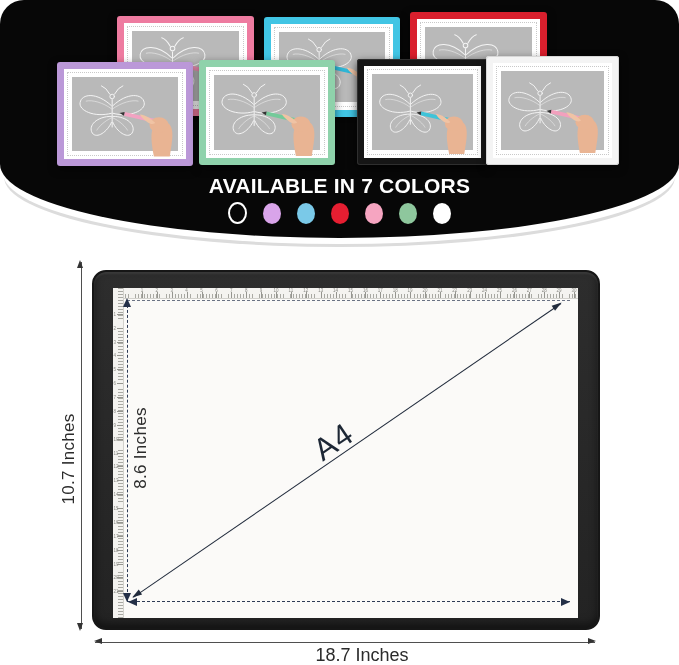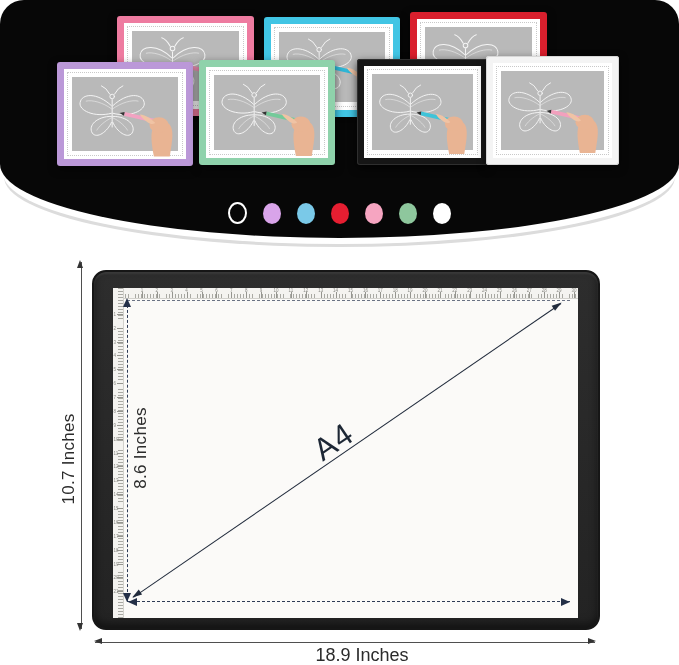--- a/index.html
+++ b/index.html
@@ -219,20 +219,21 @@
               <svg class="bfly" viewBox="0 0 100 80">
                 <use href="#butterfly"></use>
               </svg>
               <svg class="hand" viewBox="0 0 100 100">
                 <use href="#hand"></use>
               </svg>
             </div>
           </div>
         </div>
       </div>
+    <div class="hero-title">AVAILABLE IN 7 COLORS</div>
     <div class="dots">
         <div class="dot outline" style="--ring: #ffffff;"></div>
         <div class="dot" style="background: rgb(217, 164, 234);"></div>
         <div class="dot" style="background: rgb(122, 201, 232);"></div>
         <div class="dot" style="background: rgb(230, 30, 49);"></div>
         <div class="dot" style="background: rgb(246, 165, 193);"></div>
         <div class="dot" style="background: rgb(142, 199, 157);"></div>
         <div class="dot" style="background: rgb(255, 255, 255);"></div>
       </div>
   </div>
@@ -349,15 +350,15 @@
   <div class="arr arr-up"></div>
   <div class="arr arr-down"></div>
   <div class="arr arr-left"></div>
   <div class="arr arr-right"></div>
   <div class="diagonal"></div>
   <div class="lbl a4-lbl">A4</div>
   <div class="dim-v"></div>
   <div class="lbl outer-h-lbl">10.7 Inches</div>
   <div class="lbl inner-h-lbl">8.6 Inches</div>
   <div class="dim-h"></div>
-  <div class="lbl outer-w-lbl">18.9 Inches</div>
+  <div class="lbl outer-w-lbl">18.7 Inches</div>
 
 </div>
 
 </body></html>

